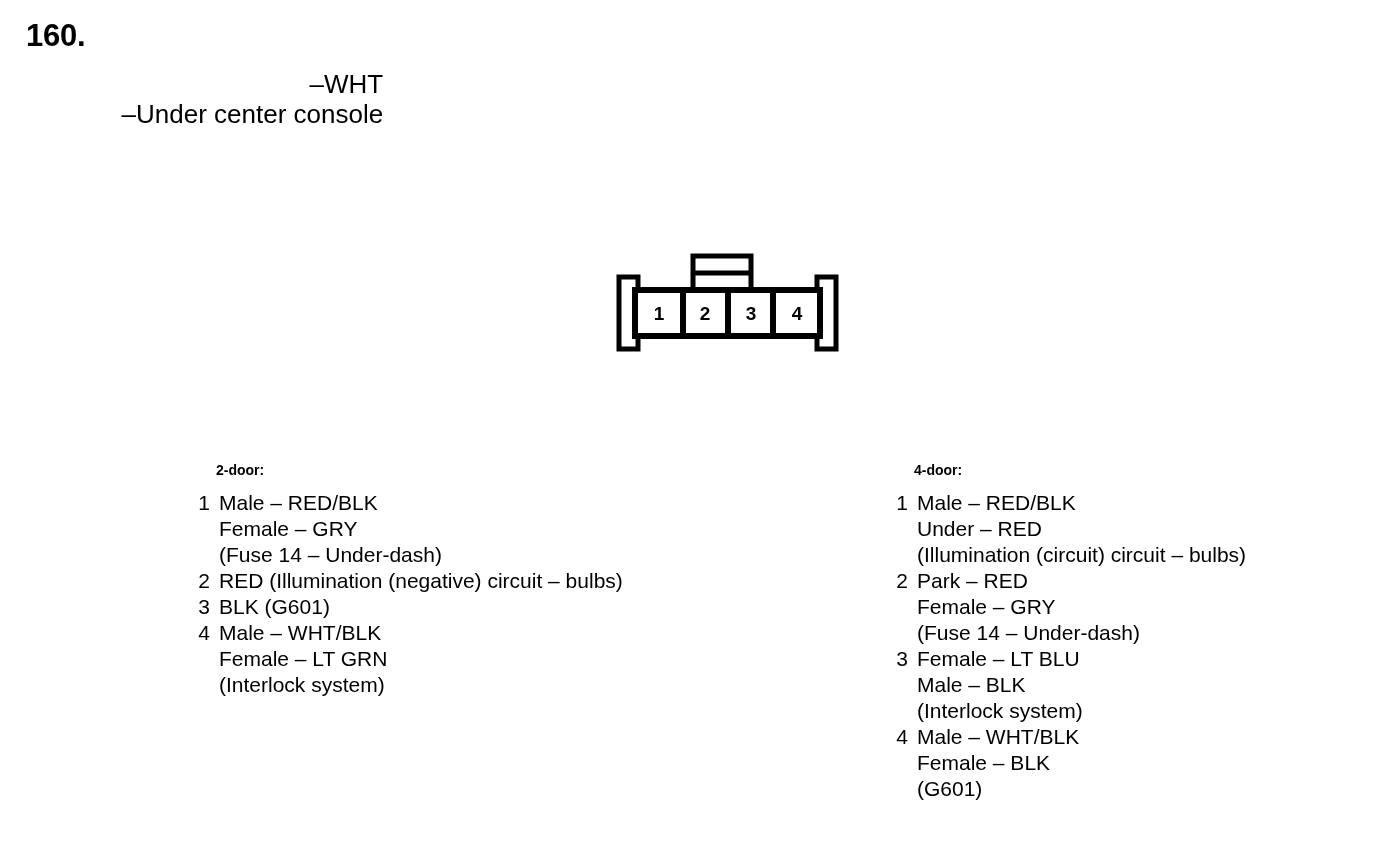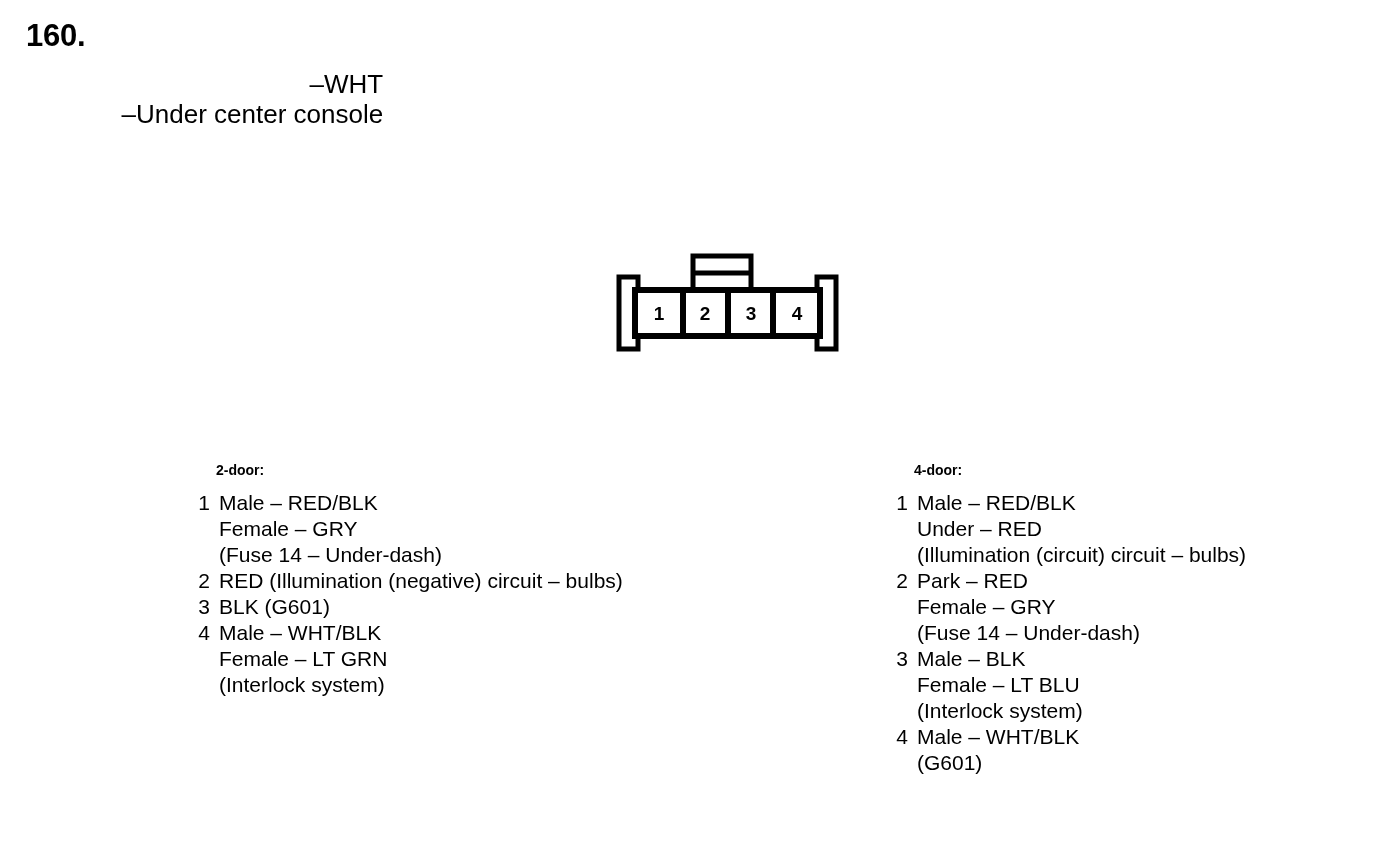--- a/index.html
+++ b/index.html
@@ -215,27 +215,28 @@
           <span class="pin-index">2</span>
           <span class="pin-lines">
             <div class="pin-line">Park – RED</div>
             <div class="pin-line">Female – GRY</div>
             <div class="pin-line">(Fuse 14 – Under-dash)</div>
           </span>
         </li>
         <li class="pin-entry">
           <span class="pin-index">3</span>
           <span class="pin-lines">
+            <div class="pin-line">Female – LT BLU</div>
             <div class="pin-line">Male – BLK</div>
-            <div class="pin-line">Female – LT BLU</div>
             <div class="pin-line">(Interlock system)</div>
           </span>
         </li>
         <li class="pin-entry">
           <span class="pin-index">4</span>
           <span class="pin-lines">
             <div class="pin-line">Male – WHT/BLK</div>
+            <div class="pin-line">Female – BLK</div>
             <div class="pin-line">(G601)</div>
           </span>
         </li>
       </ul>
   </div>
 </div>
 
 </body></html>

